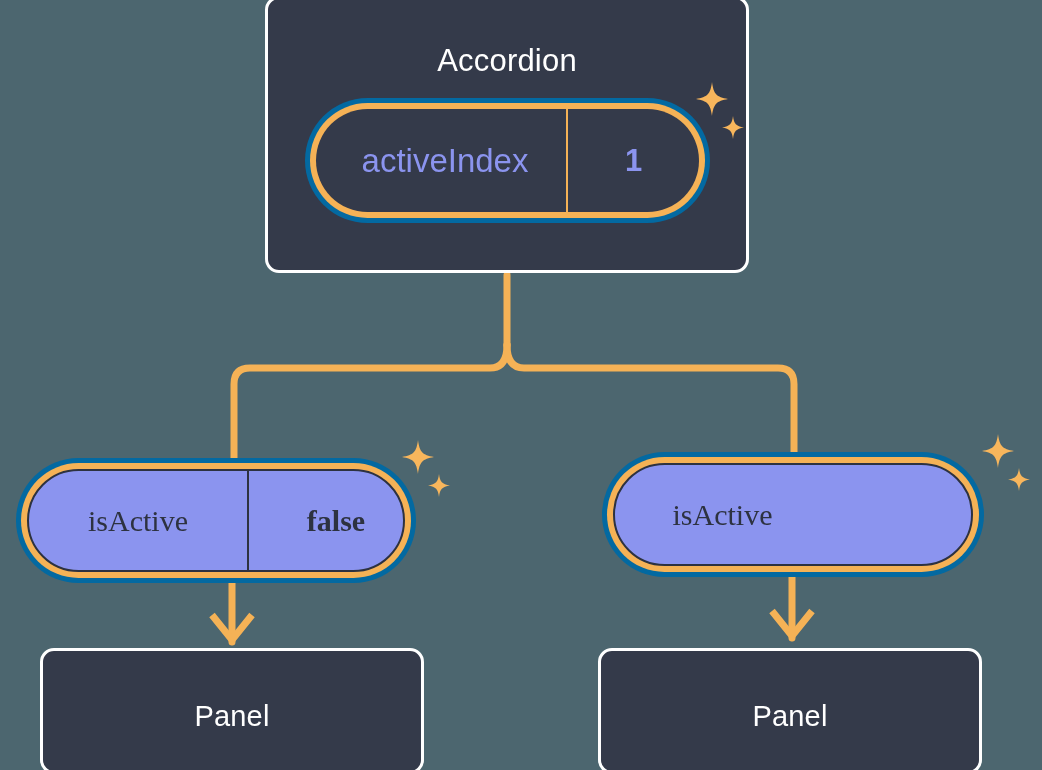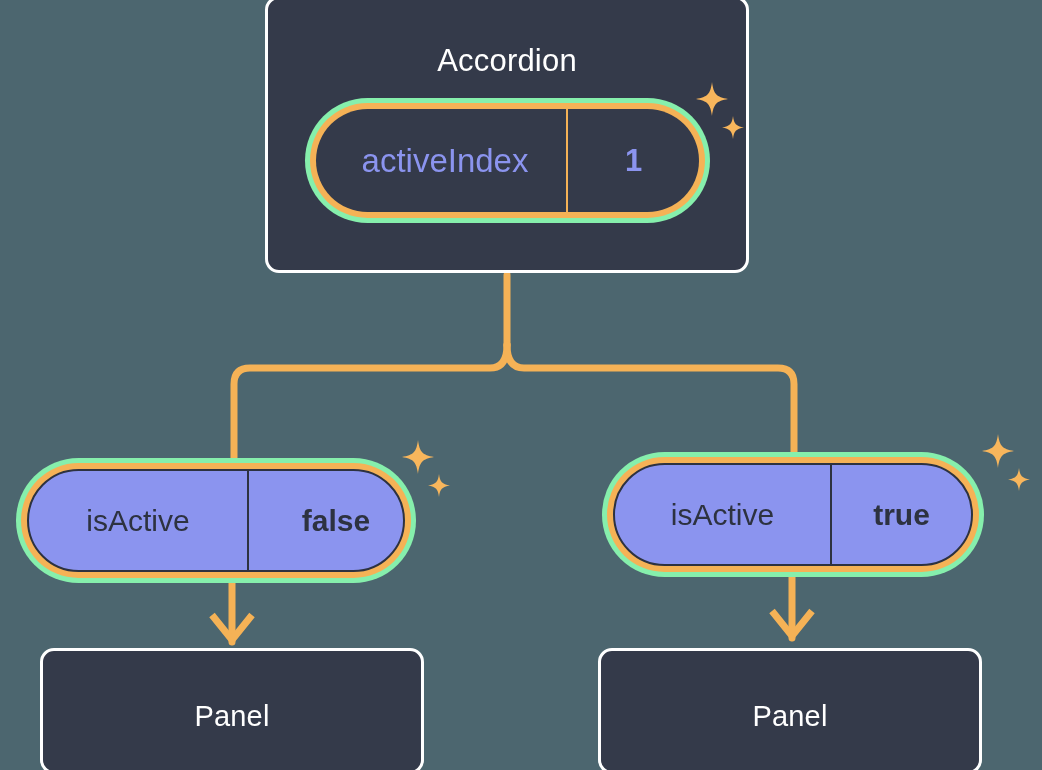--- a/index.html
+++ b/index.html
@@ -67,21 +67,21 @@
   }
   #panel-box-left  { left: 40px; }
   #panel-box-right { left: 598px; }
   .panel-box .comp-title { font-size: 29px; margin-top: 11px; }
 
   
   
   .pill-wrap {
     position: absolute;
     z-index: 3;
-    background: #86efac;           
+    background: #0369a1;           
     padding: 5px;
     border-radius: 999px;
     box-sizing: border-box;
   }
   .pill-ring {
     background: #f5b256;           
     padding: 6px;
     border-radius: 999px;
     box-sizing: border-box;
   }
@@ -124,21 +124,21 @@
     flex: 1;
     color: #8b94ef;
     font-size: 31px;
     border-left: 2px solid #f5b256;
   }
 
   
   .pill-state {
     height: 125px;
   }
-  .pill-state .pill-ring { height: 115px; }
+  .pill-state .pill-ring { height: 115px; font-family: Liberation Serif, serif; }
   .pill-state .pill {
     background: #8b94ef;
     border: 2px solid #2d3240;
     height: 103px;
   }
   .pill-state .pill-key {
     color: #2d3240;
     font-size: 30px;
   }
   .pill-state .pill-value {
@@ -232,21 +232,20 @@
   </div>
 
   <div id="panel-box-left" class="comp-box panel-box">
     <div class="comp-title">Panel</div>
   </div>
 
   <div id="pill-is-active-true" class="pill-wrap pill-state">
     <div class="pill-ring">
       <div class="pill">
         <div class="pill-cell pill-key">isActive</div>
-        <div class="pill-cell pill-value">true</div>
       </div>
     </div>
   </div>
 
   <div id="sparkles-true" class="sparkle-group">
     <svg width="60" height="80" viewBox="0 0 60 80">
       <path fill="#f8b65c" d="M22 0 C23.5 12 26.5 15 38 17 C26.5 19 23.5 22 22 34 C20.5 22 17.5 19 6 17 C17.5 15 20.5 12 22 0 Z"></path>
       <path fill="#f8b65c" d="M43 34 C44 42 46 44 54 45.5 C46 47 44 49 43 57 C42 49 40 47 32 45.5 C40 44 42 42 43 34 Z"></path>
     </svg>
   </div>

